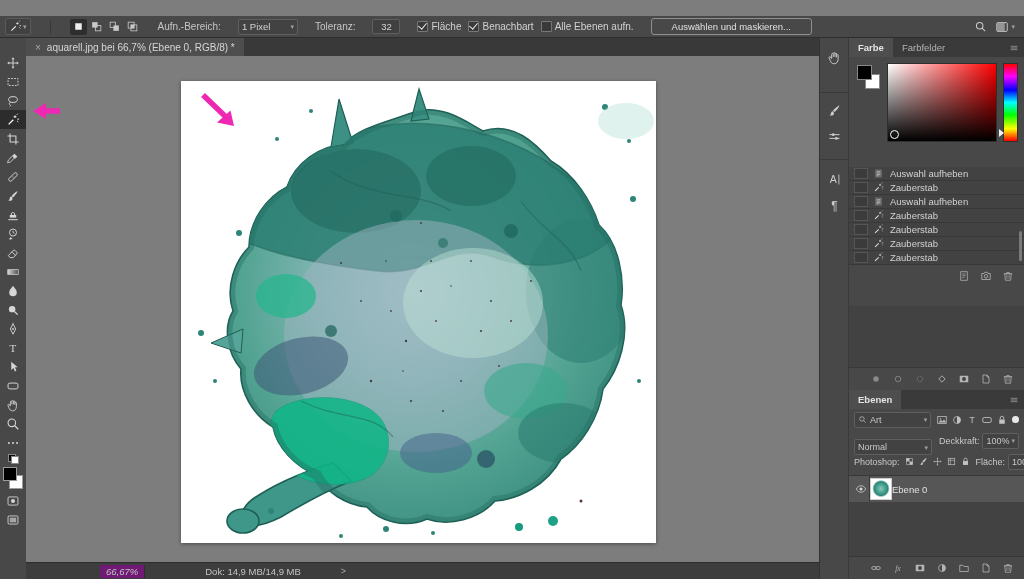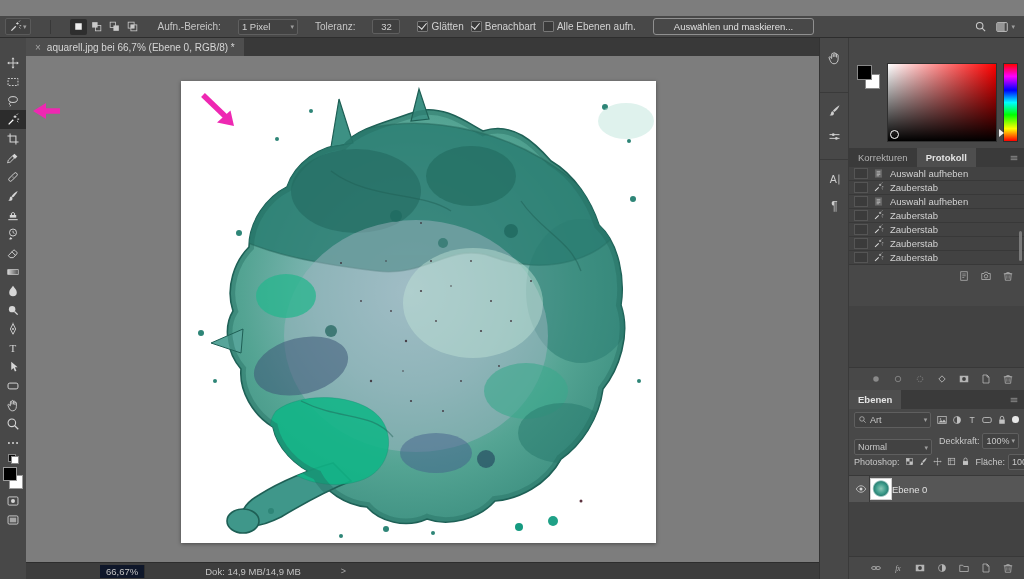--- a/index.html
+++ b/index.html
@@ -42,21 +42,21 @@
   
   .docarea{position:absolute;top:38px;left:26px;right:204px;bottom:0;}
   .tabbar{position:absolute;top:0;left:0;right:0;height:18px;background:#393939;display:flex;}
   .doctab{background:#4e4e4e;display:flex;align-items:center;gap:6px;padding:0 9px;font-size:10px;color:#d6d6d6;max-width:300px;}
   .doctab .x{color:#a5a5a5;font-size:10px;}
   .workspace{position:absolute;top:18px;left:0;right:0;bottom:16px;background:#7d7d7d;overflow:hidden;}
   .canvas{position:absolute;left:155px;top:25px;width:475px;height:462px;background:#ffffff;box-shadow:0 1px 4px rgba(0,0,0,.4);}
   .canvas svg.art{position:absolute;inset:0;}
   .statusbar{position:absolute;left:0;right:0;bottom:0;height:16px;background:#3d3d3d;border-top:1px solid #2d2d2d;
              display:flex;align-items:center;font-size:9.5px;color:#c3c3c3;}
-  .zoomfield{margin-left:74px;padding:1px 6px;background:#0f172a;border-right:1px solid #2f2f2f;}
+  .zoomfield{margin-left:74px;padding:1px 6px;background:#701a75;border-right:1px solid #2f2f2f;font-style:italic;}
   .docinfo{margin-left:60px;}
   .statchev{margin-left:40px;color:#a9a9a9;font-size:9px;}
   
   .annot{position:absolute;pointer-events:none;}
   
   .dock{position:absolute;top:38px;right:0;bottom:0;width:204px;background:#484848;border-left:1px solid #333;display:flex;}
   .dock-icons{width:28px;border-right:1px solid #3a3a3a;padding-top:6px;}
   .dicon{height:26px;display:flex;align-items:center;justify-content:center;color:#cdcdcd;}
   .dicon svg{width:15px;height:15px;}
   .dgap{height:22px;border-bottom:1px solid #3a3a3a;margin-bottom:4px;}
@@ -169,21 +169,21 @@
     <span class="ob-label">Aufn.-Bereich:</span>
     <div class="ob-select">
       <span>1 Pixel</span>
       <span class="chev">▾</span>
     </div>
     <span class="ob-label">Toleranz:</span>
     <div class="ob-input">32</div>
     <div id="obchecks" style="display:flex;gap:7px;align-items:center;">
         <label class="ob-check">
           <span class="cbox checked"></span>
-          <span>Glätten</span>
+          <span>Fläche</span>
         </label>
         <label class="ob-check">
           <span class="cbox checked"></span>
           <span>Benachbart</span>
         </label>
         <label class="ob-check">
           <span class="cbox"></span>
           <span>Alle Ebenen aufn.</span>
         </label>
       </div>
@@ -567,44 +567,44 @@
           <span>
             <svg viewBox="0 0 24 24" width="100%" height="100%">
               <text x="12" y="18.5" font-size="19" text-anchor="middle" fill="currentColor" font-family="Liberation Sans,sans-serif">¶</text>
             </svg>
           </span>
         </div>
       </div>
     <div class="panels">
 
       <div class="panel" id="colorPanel" style="top:0;height:110px;">
+        <div class="phead">
+          <div class="ptab active">Farbe</div>
+          <div class="ptab">Farbfelder</div>
+          <span class="pmenu" style="display: inline-block;">
+              <svg viewBox="0 0 24 24" width="100%" height="100%">
+                <path d="M4 8h16M4 12h16M4 16h16" stroke="currentColor" fill="none" stroke-width="1.9"></path>
+              </svg>
+            </span>
+        </div>
         <div class="colorbody">
           <div class="chipcol">
             <div class="chip-bg"></div>
             <div class="chip-fg"></div>
           </div>
           <div class="satfield">
             <div class="satcursor"></div>
           </div>
           <div class="huestrip">
             <div class="huemark"></div>
           </div>
         </div>
       </div>
 
       <div class="panel" id="historyPanel" style="top:110px;height:139px;">
-        <div class="phead">
-          <div class="ptab">Korrekturen</div>
-          <div class="ptab active">Protokoll</div>
-          <span class="pmenu" style="display: inline-block;">
-              <svg viewBox="0 0 24 24" width="100%" height="100%">
-                <path d="M4 8h16M4 12h16M4 16h16" stroke="currentColor" fill="none" stroke-width="1.9"></path>
-              </svg>
-            </span>
-        </div>
         <div class="histlist" id="histlist">
             <div class="hist-row">
               <span class="hist-snap"></span>
               <span class="hist-ic">
                 <svg viewBox="0 0 24 24" width="100%" height="100%">
                   <rect x="5" y="4" width="14" height="16" fill="currentColor" opacity=".25" stroke="currentColor" stroke-width="1.4"></rect>
                   <path d="M8 8h8M8 11h8M8 14h8M8 17h5" stroke="currentColor" fill="none" stroke-width="1.2"></path>
                 </svg>
               </span>
               <span class="hist-label">Auswahl aufheben</span>

